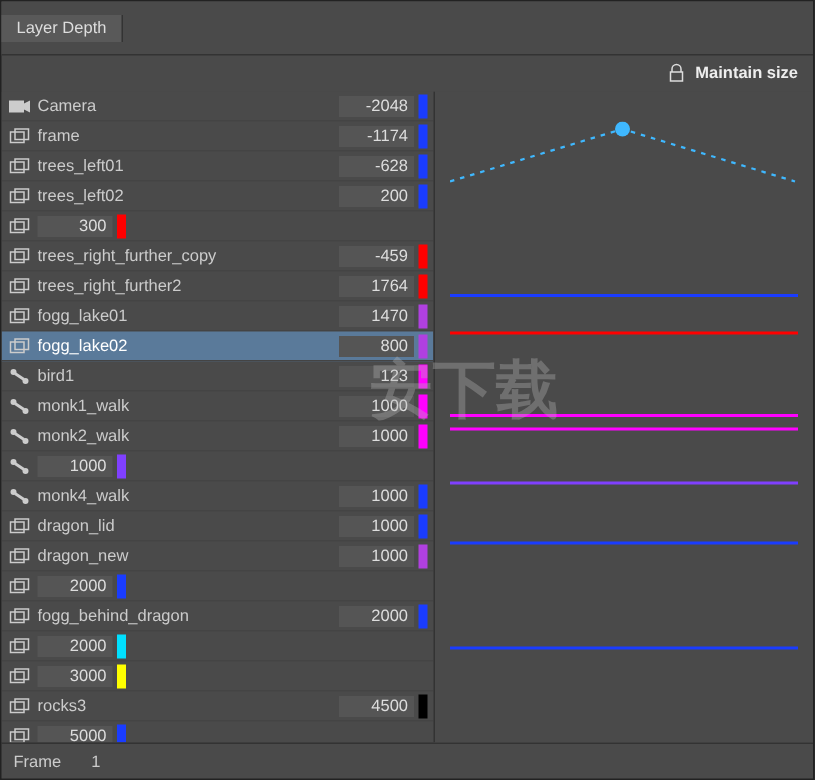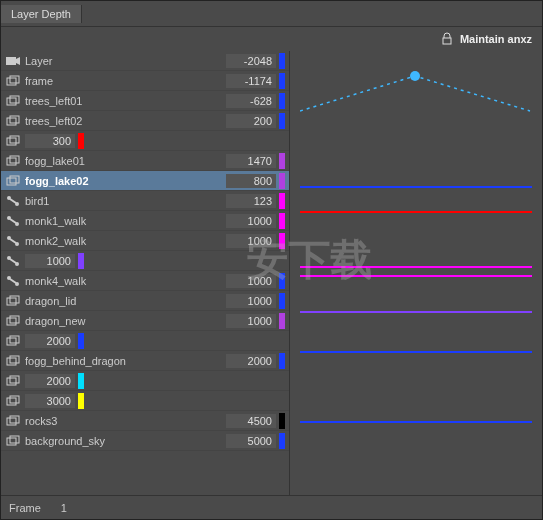--- a/index.html
+++ b/index.html
@@ -1,29 +1,29 @@
 <!DOCTYPE html>
 <html><head>
 <meta charset="utf-8">
 <style>
 * { margin: 0; padding: 0; box-sizing: border-box; font-family: Arial, sans-serif; }
 body { background: #000; width: 543px; height: 520px; overflow: hidden; }
 .window { background: #4a4a4a; border: 1px solid #222; width: 543px; height: 520px; position: relative; display: flex; flex-direction: column; }
-.titlebar { display: flex; align-items: center; height: 26px; background: #4a4a4a; border-bottom: 1px solid #333; }
+.titlebar { display: flex; align-items: center; height: 36px; background: #4a4a4a; border-bottom: 1px solid #333; }
 .tab { background: #595959; padding: 3px 10px; font-size: 11px; color: #ddd; border-right: 1px solid #333; }
 .maintain { display: flex; align-items: center; justify-content: flex-end; padding: 4px 10px; height: 24px; color: #eee; font-size: 11px; font-weight: bold; gap: 6px; }
 .lock-icon { width: 14px; height: 14px; }
 .content { display: flex; flex: 1; overflow: hidden; }
 .left-panel { width: 288px; background: #4a4a4a; display: flex; flex-direction: column; }
 .layers { flex: 1; overflow: hidden; }
 .row { display: flex; align-items: center; height: 20px; border-bottom: 1px solid #444; padding-left: 4px; }
 .row.sel { background: #5a7a9a; }
 .icon { width: 16px; height: 14px; margin-right: 4px; flex-shrink: 0; display: flex; align-items: center; justify-content: center; }
 .name { flex: 1; color: #ccc; font-size: 11px; white-space: nowrap; overflow: hidden; }
-.row.sel .name { color: #fff; font-weight: bold; }
+.row.sel .name { color: #fff; }
 .val { width: 50px; background: #555; color: #ddd; font-size: 11px; text-align: right; padding: 1px 4px; margin-right: 3px; border: none; }
 .color-chip { width: 6px; height: 16px; margin-right: 4px; }
 .right-panel { flex: 1; background: #4a4a4a; position: relative; border-left: 1px solid #333; }
 .graph { position: absolute; top: 0; left: 10px; right: 10px; bottom: 0; }
 .hline { position: absolute; left: 0; right: 0; height: 2px; }
 .footer { height: 24px; display: flex; align-items: center; padding: 0 8px; color: #ccc; font-size: 11px; gap: 20px; border-top: 1px solid #333; }
 .watermark { position: absolute; top: 50%; left: 50%; transform: translate(-50%, -50%); font-size: 42px; color: rgba(180,180,180,0.35); font-weight: bold; text-align: center; pointer-events: none; z-index: 100; margin-left: 38px; }
 .watermark .sub { font-size: 24px; letter-spacing: 2px; }
 </style>
 </head>
@@ -33,33 +33,33 @@
   <div class="titlebar">
     <div class="tab">Layer Depth</div>
   </div>
   <div class="maintain">
     <span class="lock-icon">
       <svg viewBox="0 0 14 14">
           <rect x="3" y="6" width="8" height="6" fill="none" stroke="#ddd" stroke-width="1"></rect>
           <path d="M4 6 V4 a3 3 0 0 1 6 0 V6" fill="none" stroke="#ddd" stroke-width="1"></path>
         </svg>
     </span>
-    <span>Maintain anxz</span>
+    <span>Maintain size</span>
   </div>
   <div class="content">
     <div class="left-panel">
       <div class="layers" id="layers">
           <div class="row">
             <span class="icon">
               <svg width="16" height="12" viewBox="0 0 16 12">
                 <rect x="1" y="2" width="10" height="8" fill="#ccc"></rect>
                 <polygon points="11,4 15,2 15,10 11,8" fill="#ccc"></polygon>
               </svg>
             </span>
-            <span class="name">Layer</span>
+            <span class="name">Camera</span>
             <input class="val" value="-2048" style="">
             <span class="color-chip" style="background:#1a3cff"></span>
           </div>
           <div class="row">
             <span class="icon">
               <svg width="14" height="12" viewBox="0 0 14 12">
                 <rect x="1" y="3" width="9" height="7" fill="none" stroke="#ccc" stroke-width="1"></rect>
                 <rect x="4" y="1" width="9" height="7" fill="none" stroke="#ccc" stroke-width="1"></rect>
               </svg>
             </span>
@@ -90,20 +90,42 @@
             <span class="color-chip" style="background:#1a3cff"></span>
           </div>
           <div class="row">
             <span class="icon">
               <svg width="14" height="12" viewBox="0 0 14 12">
                 <rect x="1" y="3" width="9" height="7" fill="none" stroke="#ccc" stroke-width="1"></rect>
                 <rect x="4" y="1" width="9" height="7" fill="none" stroke="#ccc" stroke-width="1"></rect>
               </svg>
             </span>
             <input class="val" value="300" style="">
+            <span class="color-chip" style="background:#ff0000"></span>
+          </div>
+          <div class="row">
+            <span class="icon">
+              <svg width="14" height="12" viewBox="0 0 14 12">
+                <rect x="1" y="3" width="9" height="7" fill="none" stroke="#ccc" stroke-width="1"></rect>
+                <rect x="4" y="1" width="9" height="7" fill="none" stroke="#ccc" stroke-width="1"></rect>
+              </svg>
+            </span>
+            <span class="name">trees_right_further_copy</span>
+            <input class="val" value="-459" style="">
+            <span class="color-chip" style="background:#ff0000"></span>
+          </div>
+          <div class="row">
+            <span class="icon">
+              <svg width="14" height="12" viewBox="0 0 14 12">
+                <rect x="1" y="3" width="9" height="7" fill="none" stroke="#ccc" stroke-width="1"></rect>
+                <rect x="4" y="1" width="9" height="7" fill="none" stroke="#ccc" stroke-width="1"></rect>
+              </svg>
+            </span>
+            <span class="name">trees_right_further2</span>
+            <input class="val" value="1764" style="">
             <span class="color-chip" style="background:#ff0000"></span>
           </div>
           <div class="row">
             <span class="icon">
               <svg width="14" height="12" viewBox="0 0 14 12">
                 <rect x="1" y="3" width="9" height="7" fill="none" stroke="#ccc" stroke-width="1"></rect>
                 <rect x="4" y="1" width="9" height="7" fill="none" stroke="#ccc" stroke-width="1"></rect>
               </svg>
             </span>
             <span class="name">fogg_lake01</span>
@@ -254,21 +276,20 @@
             <input class="val" value="4500" style="">
             <span class="color-chip" style="background:#000000"></span>
           </div>
           <div class="row">
             <span class="icon">
               <svg width="14" height="12" viewBox="0 0 14 12">
                 <rect x="1" y="3" width="9" height="7" fill="none" stroke="#ccc" stroke-width="1"></rect>
                 <rect x="4" y="1" width="9" height="7" fill="none" stroke="#ccc" stroke-width="1"></rect>
               </svg>
             </span>
-            <span class="name">background_sky</span>
             <input class="val" value="5000" style="">
             <span class="color-chip" style="background:#1a3cff"></span>
           </div>
         </div>
     </div>
     <div class="right-panel">
       <div class="graph" id="graph">
         <svg width="100%" height="70" style="position:absolute;top:20px;left:0">
           <polyline points="0,40 115,5 230,40" fill="none" stroke="#3fb8ff" stroke-width="1.5" stroke-dasharray="3,4"></polyline>
           <circle cx="115" cy="5" r="5" fill="#3fb8ff"></circle>

